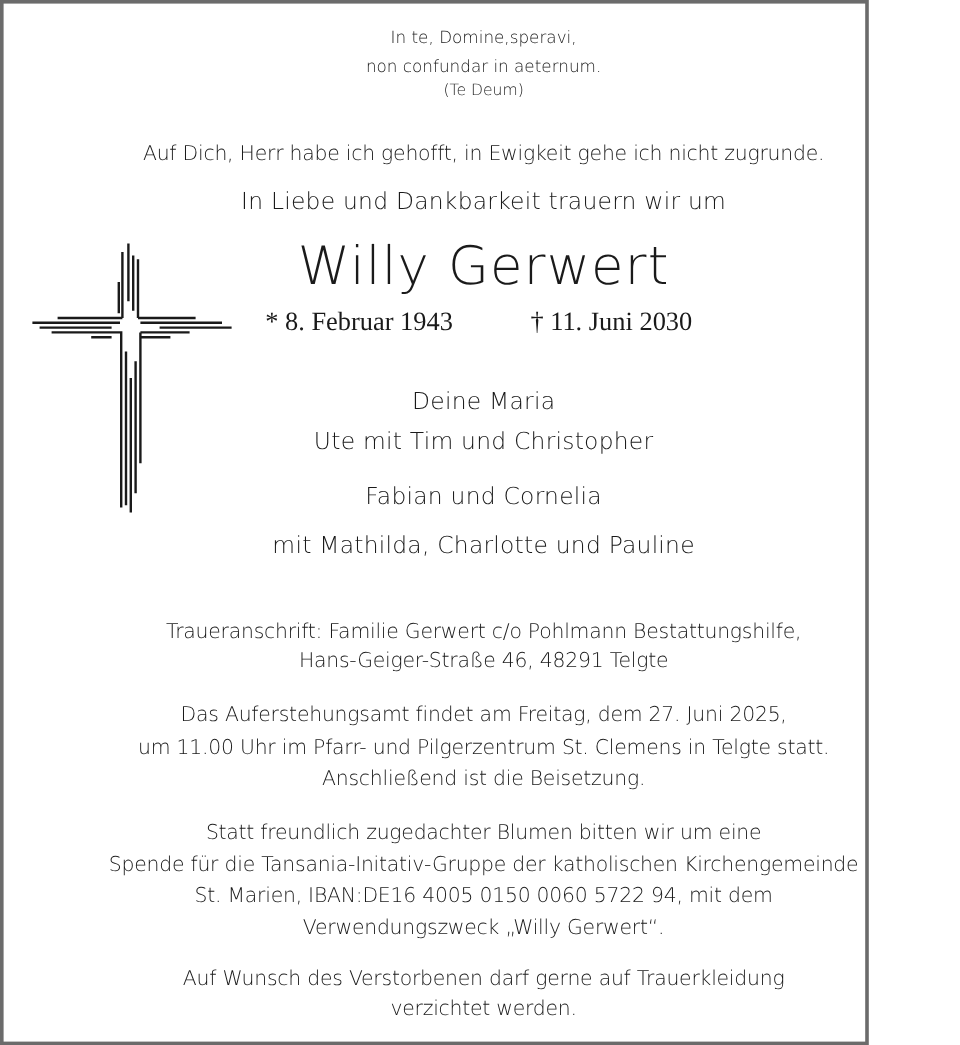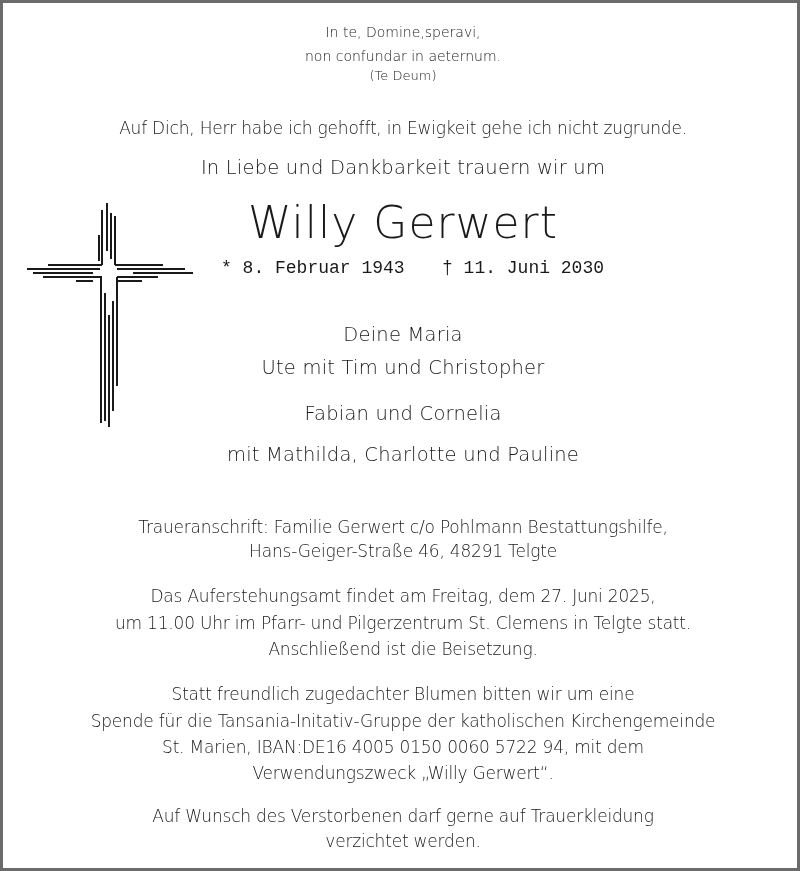--- a/index.html
+++ b/index.html
@@ -1,37 +1,37 @@
 <!DOCTYPE html>
 <html><head>
 <meta charset="utf-8">
 <style>
   html, body { margin: 0; padding: 0; background: #ffffff; }
   body { width: 800px; height: 871px; overflow: hidden; }
   .frame {
     position: absolute; left: 0; top: 0;
-    width: 800px; height: 871px;
+    width: 724px; height: 871px;
     box-sizing: border-box;
     border: 3px solid #6b6b6b;
     background: #ffffff;
   }
   .txt {
     position: absolute; left: 0; width: 800px;
     text-align: center; color: #1a1a1a;
     font-family: "DejaVu Sans", sans-serif;
     font-weight: 300;
     white-space: nowrap;
   }
   .s18 { font-size: 17px; line-height: 21px; letter-spacing: -0.2px; }
   .s15 { font-size: 14px; line-height: 18px; }
   .s20 { font-size: 19.5px; line-height: 30px; letter-spacing: 0.2px; }
   .name { font-size: 44px; line-height: 52px; letter-spacing: 1px; font-weight: 300; }
   .dates {
-    position: absolute; top: 253px; font-size: 18px; line-height: 24px;
-    font-family: Liberation Mono, monospace; color: #1a1a1a; white-space: nowrap;
+    position: absolute; top: 253px; font-size: 22px; line-height: 24px;
+    font-family: Liberation Serif, serif; color: #1a1a1a; white-space: nowrap;
   }
   .cross { position: absolute; left: 0; top: 0; }
 </style>
 </head>
 <body>
 
 <div class="frame">
 
   <svg class="cross" width="200" height="440" viewBox="0 0 200 440">
     <g stroke="#1a1a1a" stroke-width="2" fill="none" stroke-linecap="butt">

